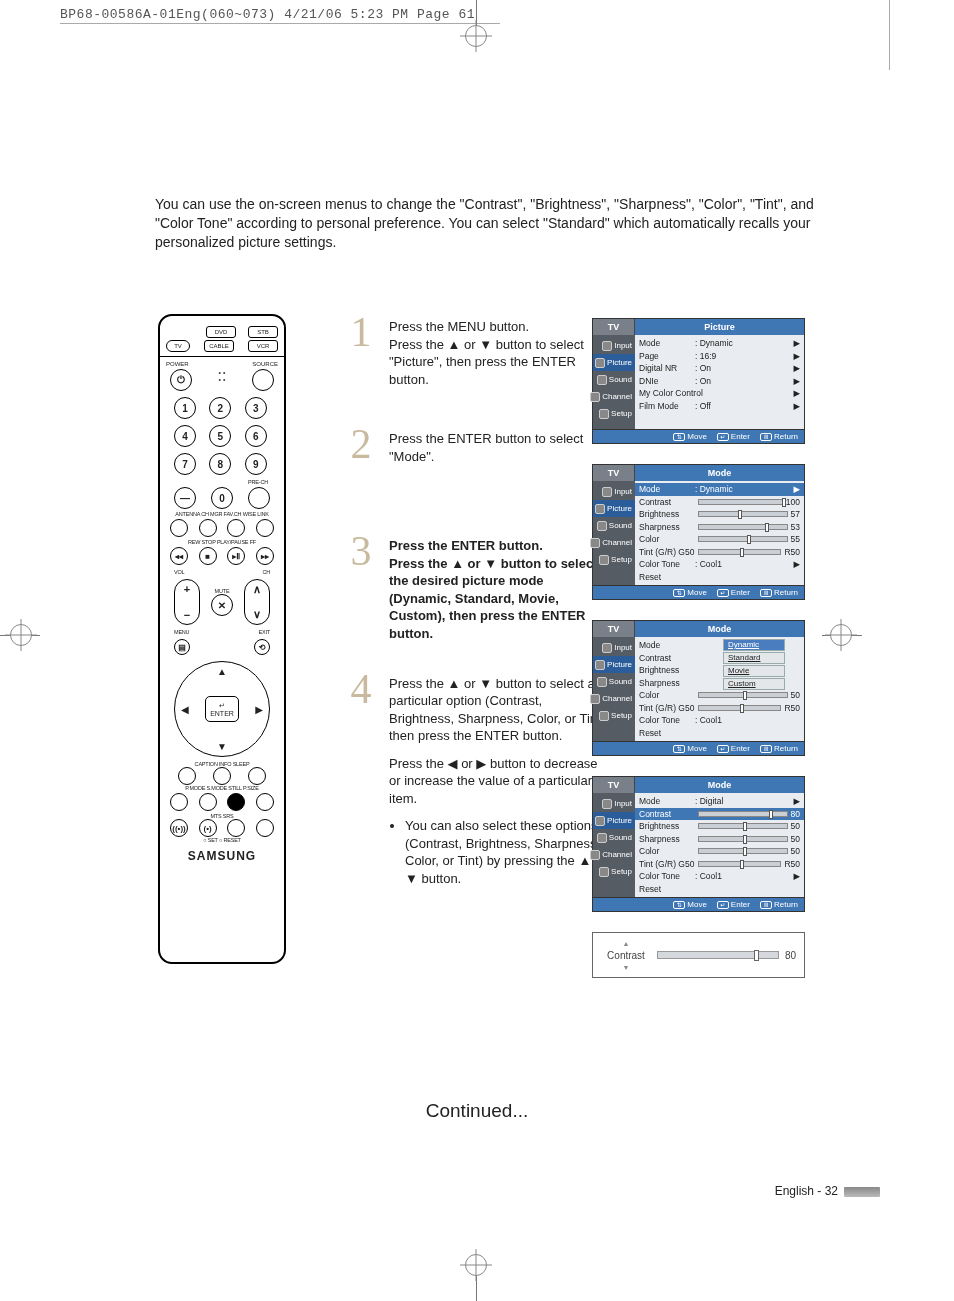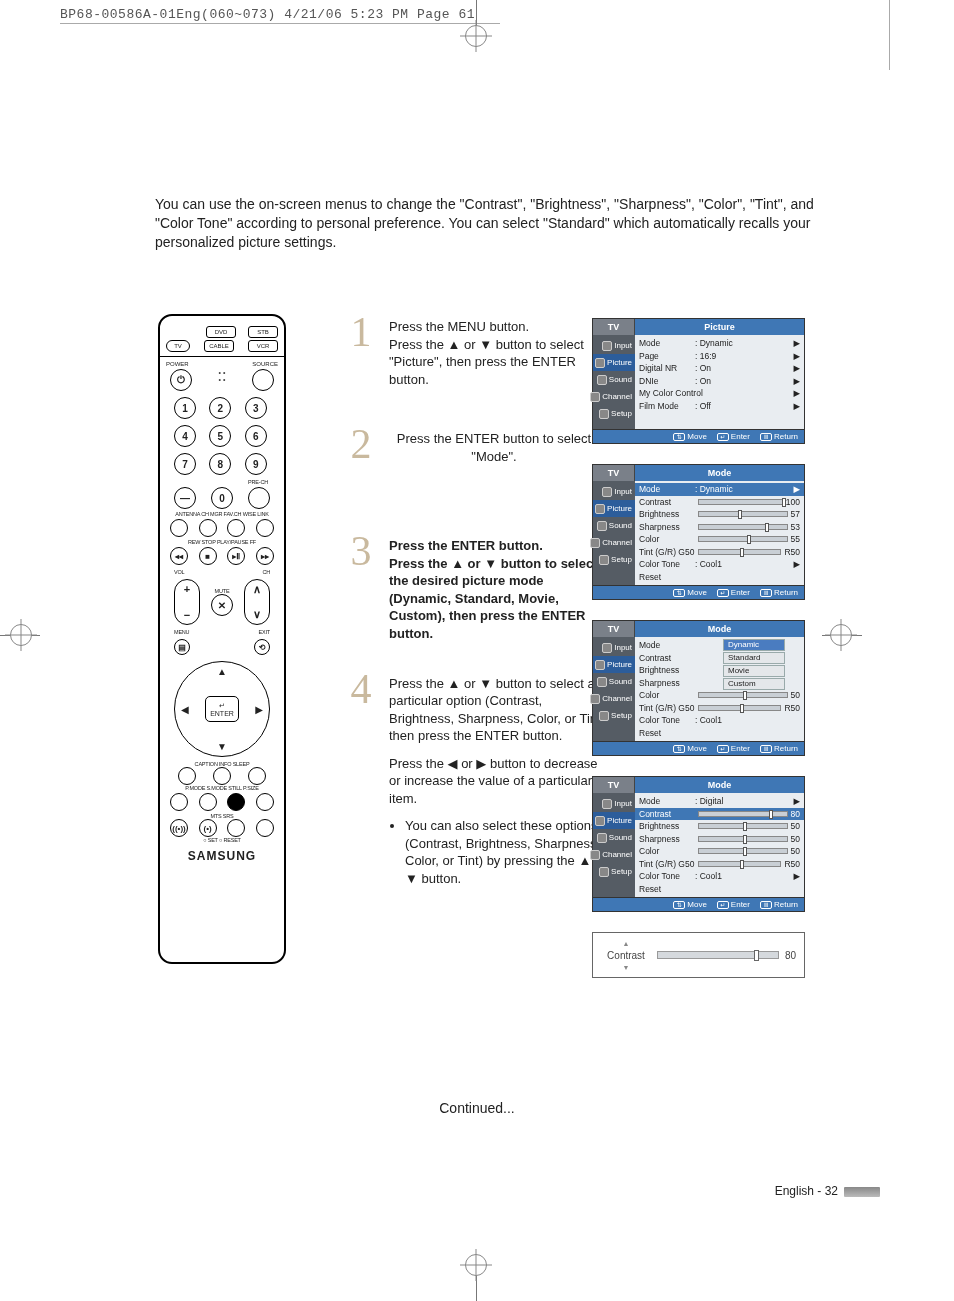--- a/index.html
+++ b/index.html
@@ -78,31 +78,31 @@
   .osd-row{display:flex;justify-content:space-between;align-items:center;height:12.5px;font-size:8.5px;white-space:nowrap;}
   .osd-row.hi{background:#3f77b5;color:#fff;margin:0 -4px;padding:0 4px;}
   .osd-row .k{min-width:56px;}
   .osd-row .v{text-align:left;flex:1;}
   .osd-row .arw{width:8px;text-align:right;}
   .bar{flex:1;height:6px;background:#c9cfd5;border:1px solid #888;position:relative;margin:0 3px;}
   .bar .thumb{position:absolute;top:-2px;width:4px;height:9px;background:#fff;border:1px solid #555;}
   .bar.split::before{content:"";position:absolute;left:50%;top:-2px;bottom:-2px;width:1px;background:#888;}
   .osd-foot{height:14px;background:#3f77b5;display:flex;justify-content:flex-end;gap:10px;align-items:center;padding-right:6px;font-size:8px;border-top:1px solid #333;}
   .foot-ico{display:inline-block;width:12px;height:8px;border:1px solid #fff;border-radius:2px;margin-right:2px;font-size:6px;line-height:7px;text-align:center;}
-  .mode-list .mi{height:12px;border:1px solid #9aa;background:#e4e7ea;margin:1px 16px 1px 40px;font-size:8px;padding:0 4px;line-height:10px;}
+  .mode-list .mi{height:12px;border:1px solid #9aa;background:#e4e7ea;margin:1px 16px 1px 40px;font-size:8px;padding:0 4px;line-height:10px;text-decoration:underline;}
   .mode-list .mi.sel{background:#4a7cc0;color:#fff;}
 
   .contrast-box{width:213px;height:46px;border:1px solid #666;display:flex;align-items:center;background:#fff;gap:6px;padding:0 8px;font-size:10px;color:#444;}
   .cb-lbl{width:50px;position:relative;text-align:center;}
   .cb-lbl::before{content:"▲";position:absolute;top:-10px;left:50%;transform:translateX(-50%);font-size:7px;color:#888;}
   .cb-lbl::after{content:"▼";position:absolute;bottom:-10px;left:50%;transform:translateX(-50%);font-size:7px;color:#888;}
   .cb-bar{flex:1;height:8px;background:#d5d9dd;border:1px solid #999;position:relative;}
   .cb-bar .thumb{position:absolute;top:-2px;width:5px;height:11px;background:#fff;border:1px solid #666;}
 
-  .continued{position:absolute;top:1100px;left:0;width:954px;text-align:center;font-size:14px;}
+  .continued{position:absolute;top:1100px;left:0;width:954px;text-align:center;font-size:19px;}
   .footer{position:absolute;top:1184px;left:0;width:880px;text-align:right;font-size:12px;}
   .footer .bar-ft{display:inline-block;width:36px;height:10px;background:linear-gradient(#888,#bbb);vertical-align:middle;margin-left:6px;border-radius:1px;}
 </style>
 </head>
 <body>
 
 <div class="page">
 
   <div class="print-header">
     <span>BP68-00586A-01Eng(060~073)  4/21/06  5:23 PM  Page 61</span>
@@ -244,21 +244,21 @@
     <div class="step">
       <div class="step-num">1</div>
       <div class="step-text">
           <p style="white-space:pre-line;max-width:210px;">Press the MENU button.
 Press the ▲ or ▼ button to select "Picture", then press the ENTER button.</p>
         </div>
     </div>
     <div class="step" style="margin-top:28px;">
       <div class="step-num">2</div>
       <div class="step-text">
-          <p style="max-width:210px;text-align:center;">Press the ENTER button to select "Mode".</p>
+          <p style="max-width:210px;">Press the ENTER button to select "Mode".</p>
         </div>
     </div>
     <div class="step" style="margin-top:58px;">
       <div class="step-num">3</div>
       <div class="step-text">
           <p style="white-space:pre-line;max-width:210px;font-weight:bold;">Press the ENTER button.
 Press the ▲ or ▼ button to select the desired picture mode (Dynamic, Standard, Movie, Custom), then press the ENTER button.</p>
         </div>
     </div>
     <div class="step" style="margin-top:18px;">

